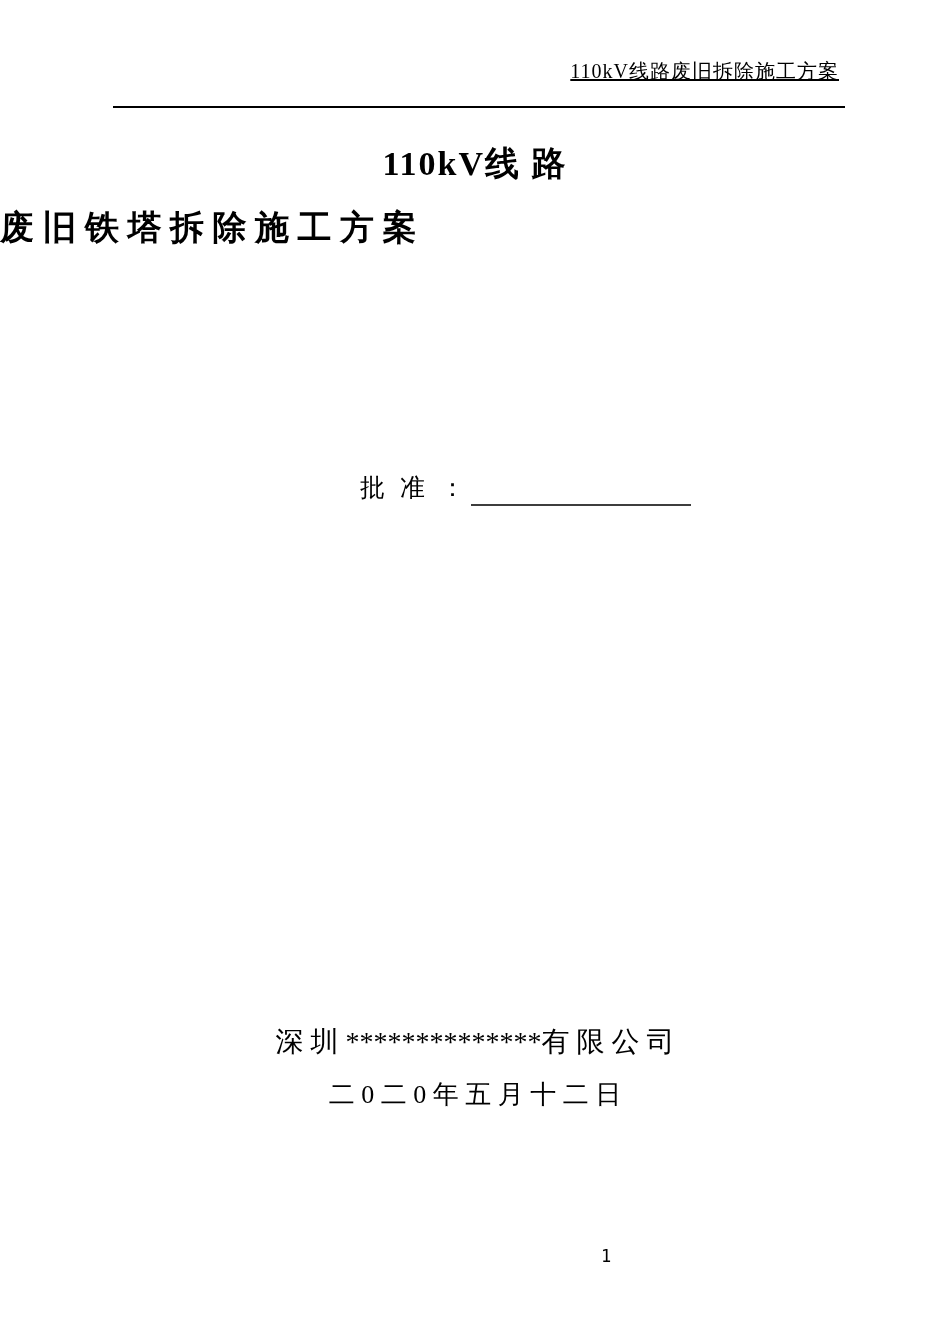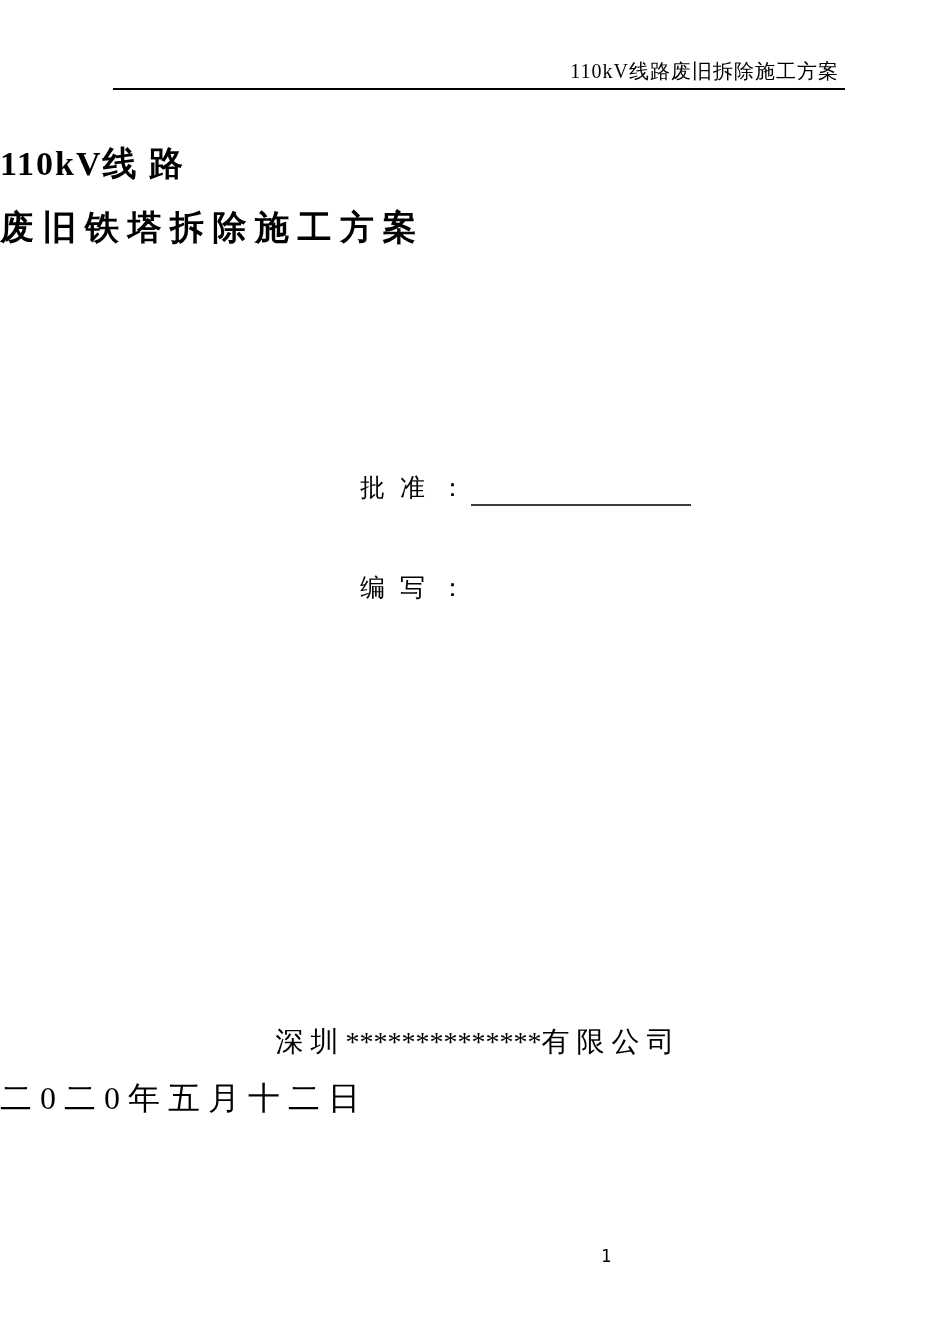--- a/index.html
+++ b/index.html
@@ -17,31 +17,33 @@
     overflow: hidden;
   }
   .doc-header {
     position: absolute;
     left: 113px;
     top: 58px;
     width: 732px;
     text-align: right;
     font-size: 20px;
     letter-spacing: 1px;
-    padding-bottom: 3px;
+    padding-bottom: 21px;
     padding-right: 6px;
     border-bottom: 2.5px solid #000000;
     box-sizing: border-box;
     white-space: pre;
+    text-decoration: underline;
   }
   .title-line1 {
     position: absolute;
     top: 141px;
     left: 0;
     width: 100%;
+    text-align: center;
     font-size: 34px;
     font-weight: bold;
     letter-spacing: 2px;
     white-space: pre;
   }
   .title-line2 {
     position: absolute;
     top: 205px;
     left: 0;
     width: 100%;
@@ -82,22 +84,22 @@
     width: 100%;
     text-align: center;
     font-size: 28px;
     white-space: pre;
   }
   .date-line {
     position: absolute;
     top: 1077px;
     left: 0;
     width: 100%;
-    text-align: left;
-    font-size: 32px;
+    text-align: center;
+    font-size: 26px;
     white-space: pre;
   }
   .page-number {
     position: absolute;
     top: 1246px;
     left: 601px;
     font-size: 17px;
     font-family: "DejaVu Sans Mono", "Liberation Mono", monospace;
   }
 </style>
@@ -110,23 +112,20 @@
 
   <div class="title-line1">110kV线 路</div>
 
   <div class="title-line2">废 旧 铁 塔 拆 除 施 工 方 案</div>
 
   <div class="approval-block">
     <div class="approval-row">
       <span class="approval-label">批 准 ：</span>
       <span class="sign-line"></span>
     </div>
-    <div class="approval-row">
-      <span class="approval-label">编 写 ：</span>
-    </div>
   </div>
 
   <div class="company-line">深 圳 **************有 限 公 司</div>
 
   <div class="date-line">二 0 二 0 年 五 月 十 二 日</div>
 
   <div class="page-number">1</div>
 
 </div>
 

